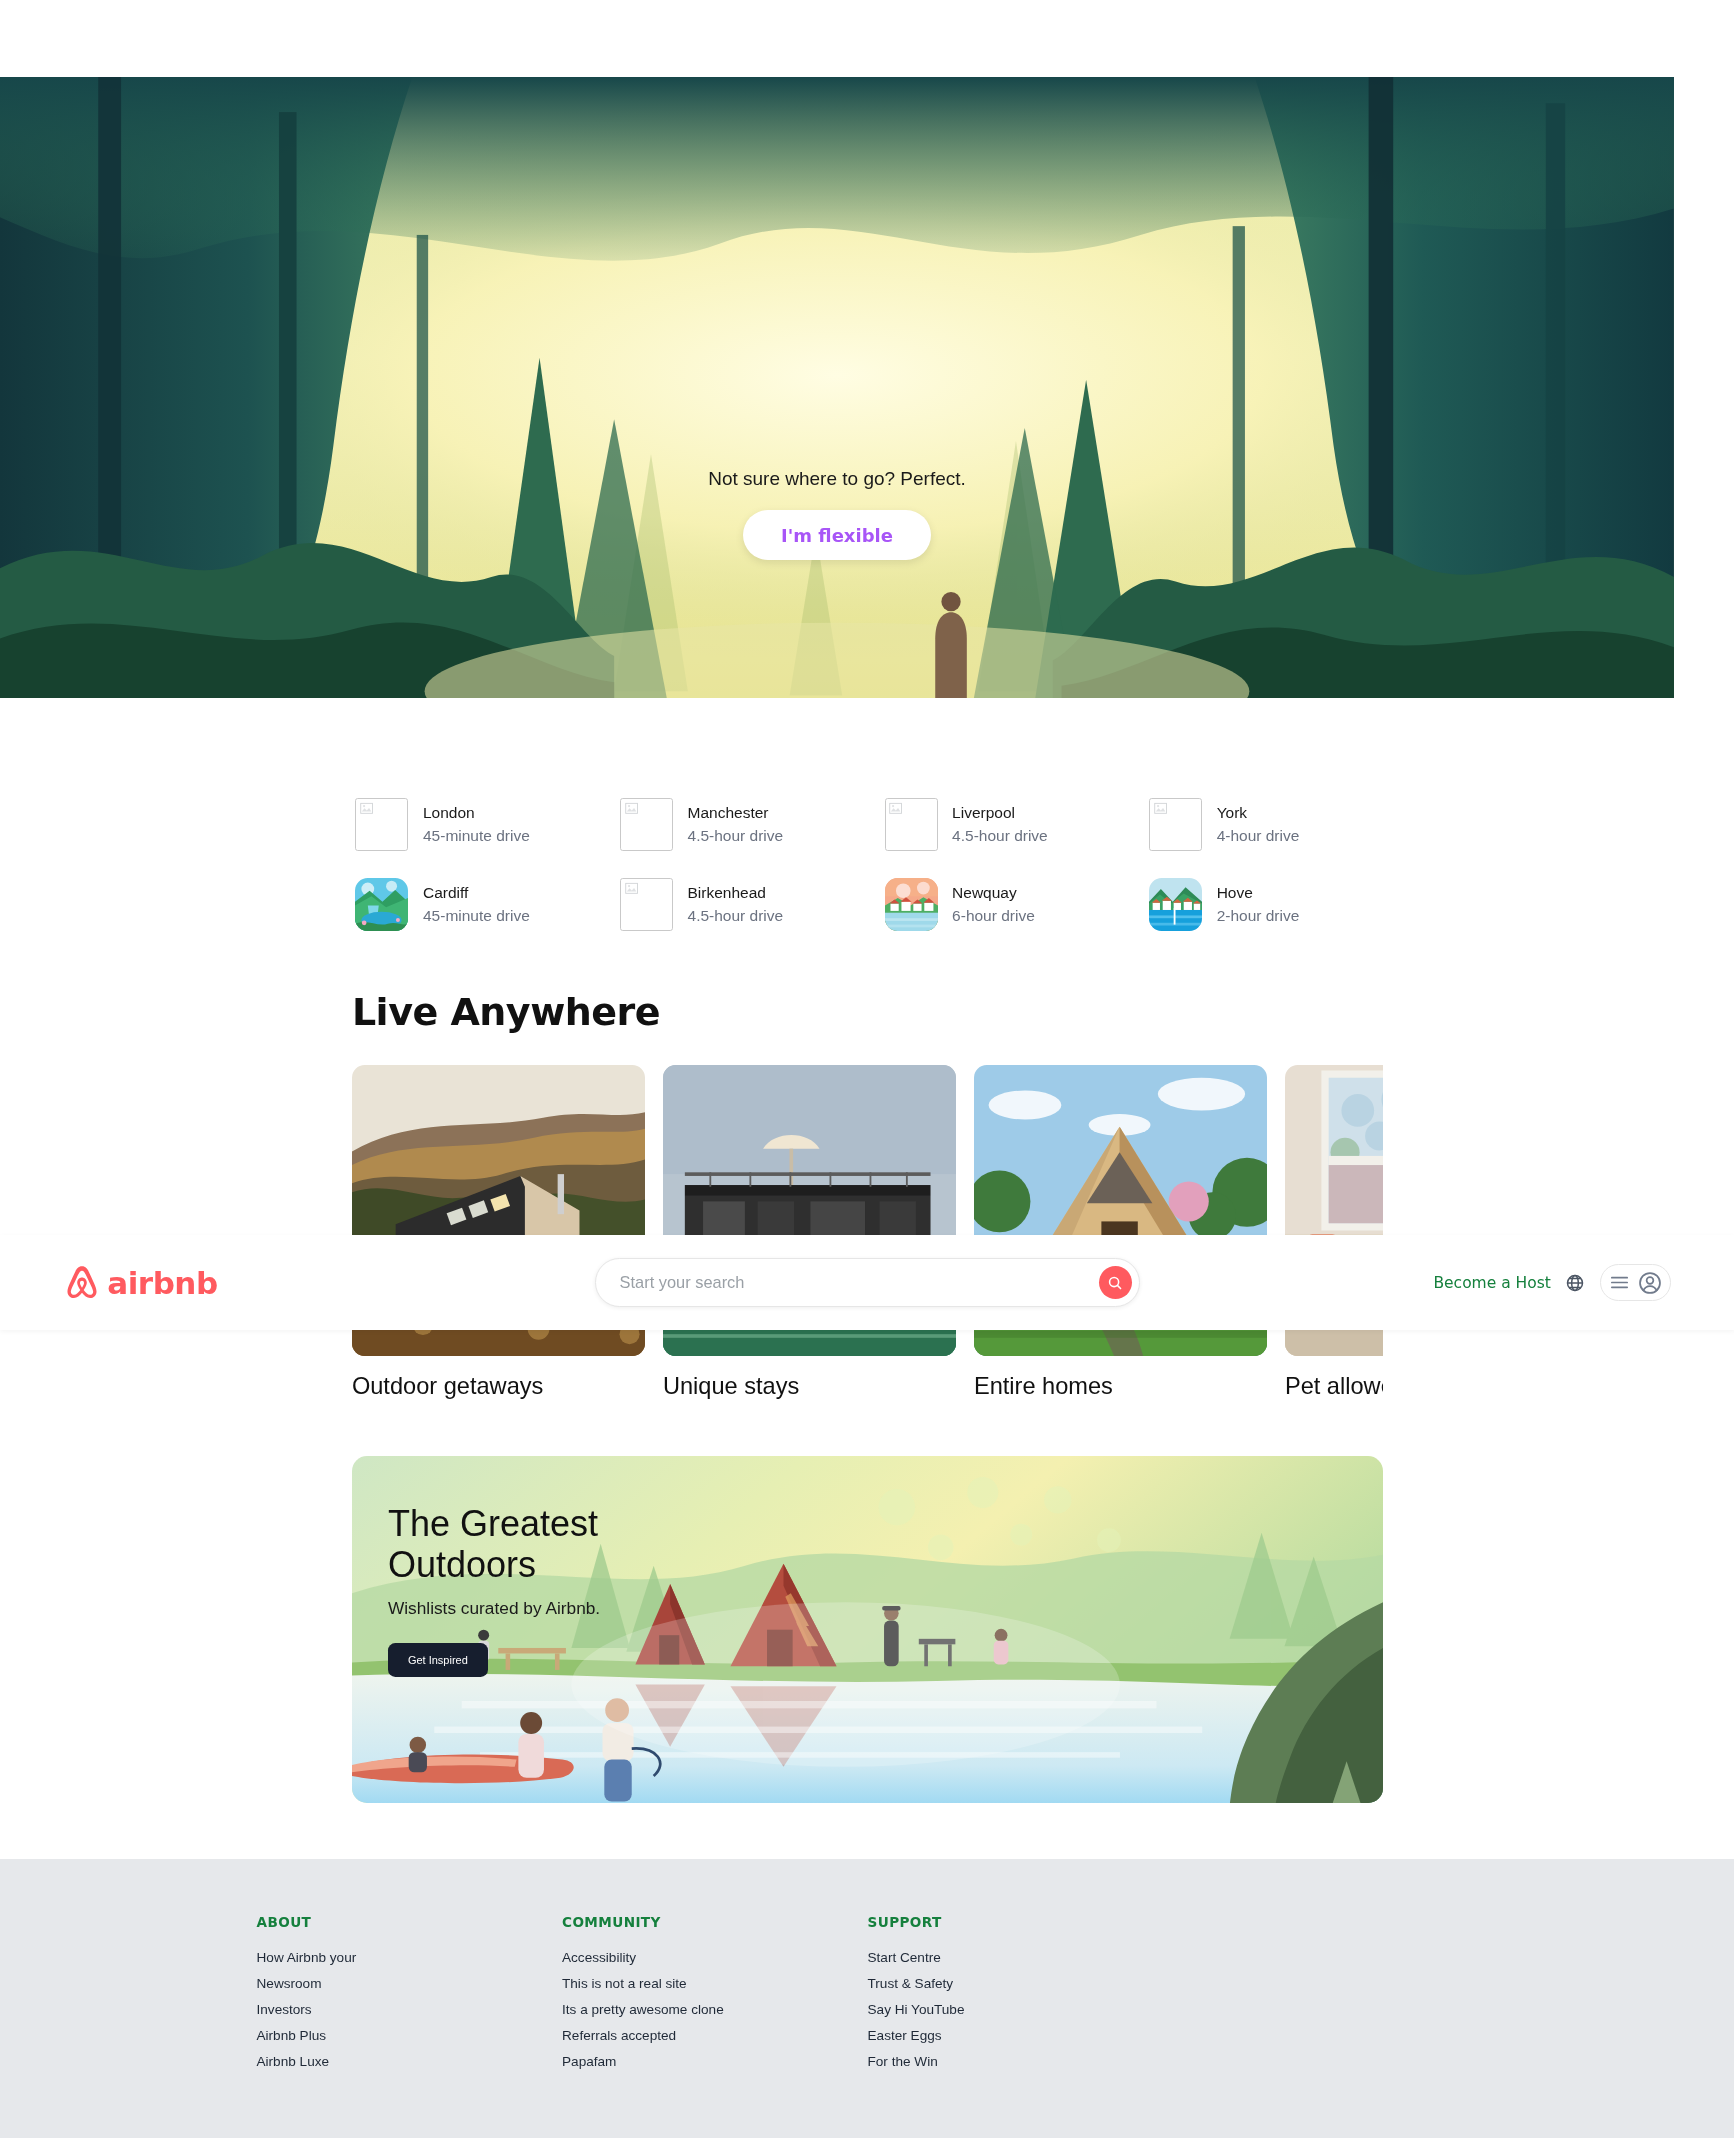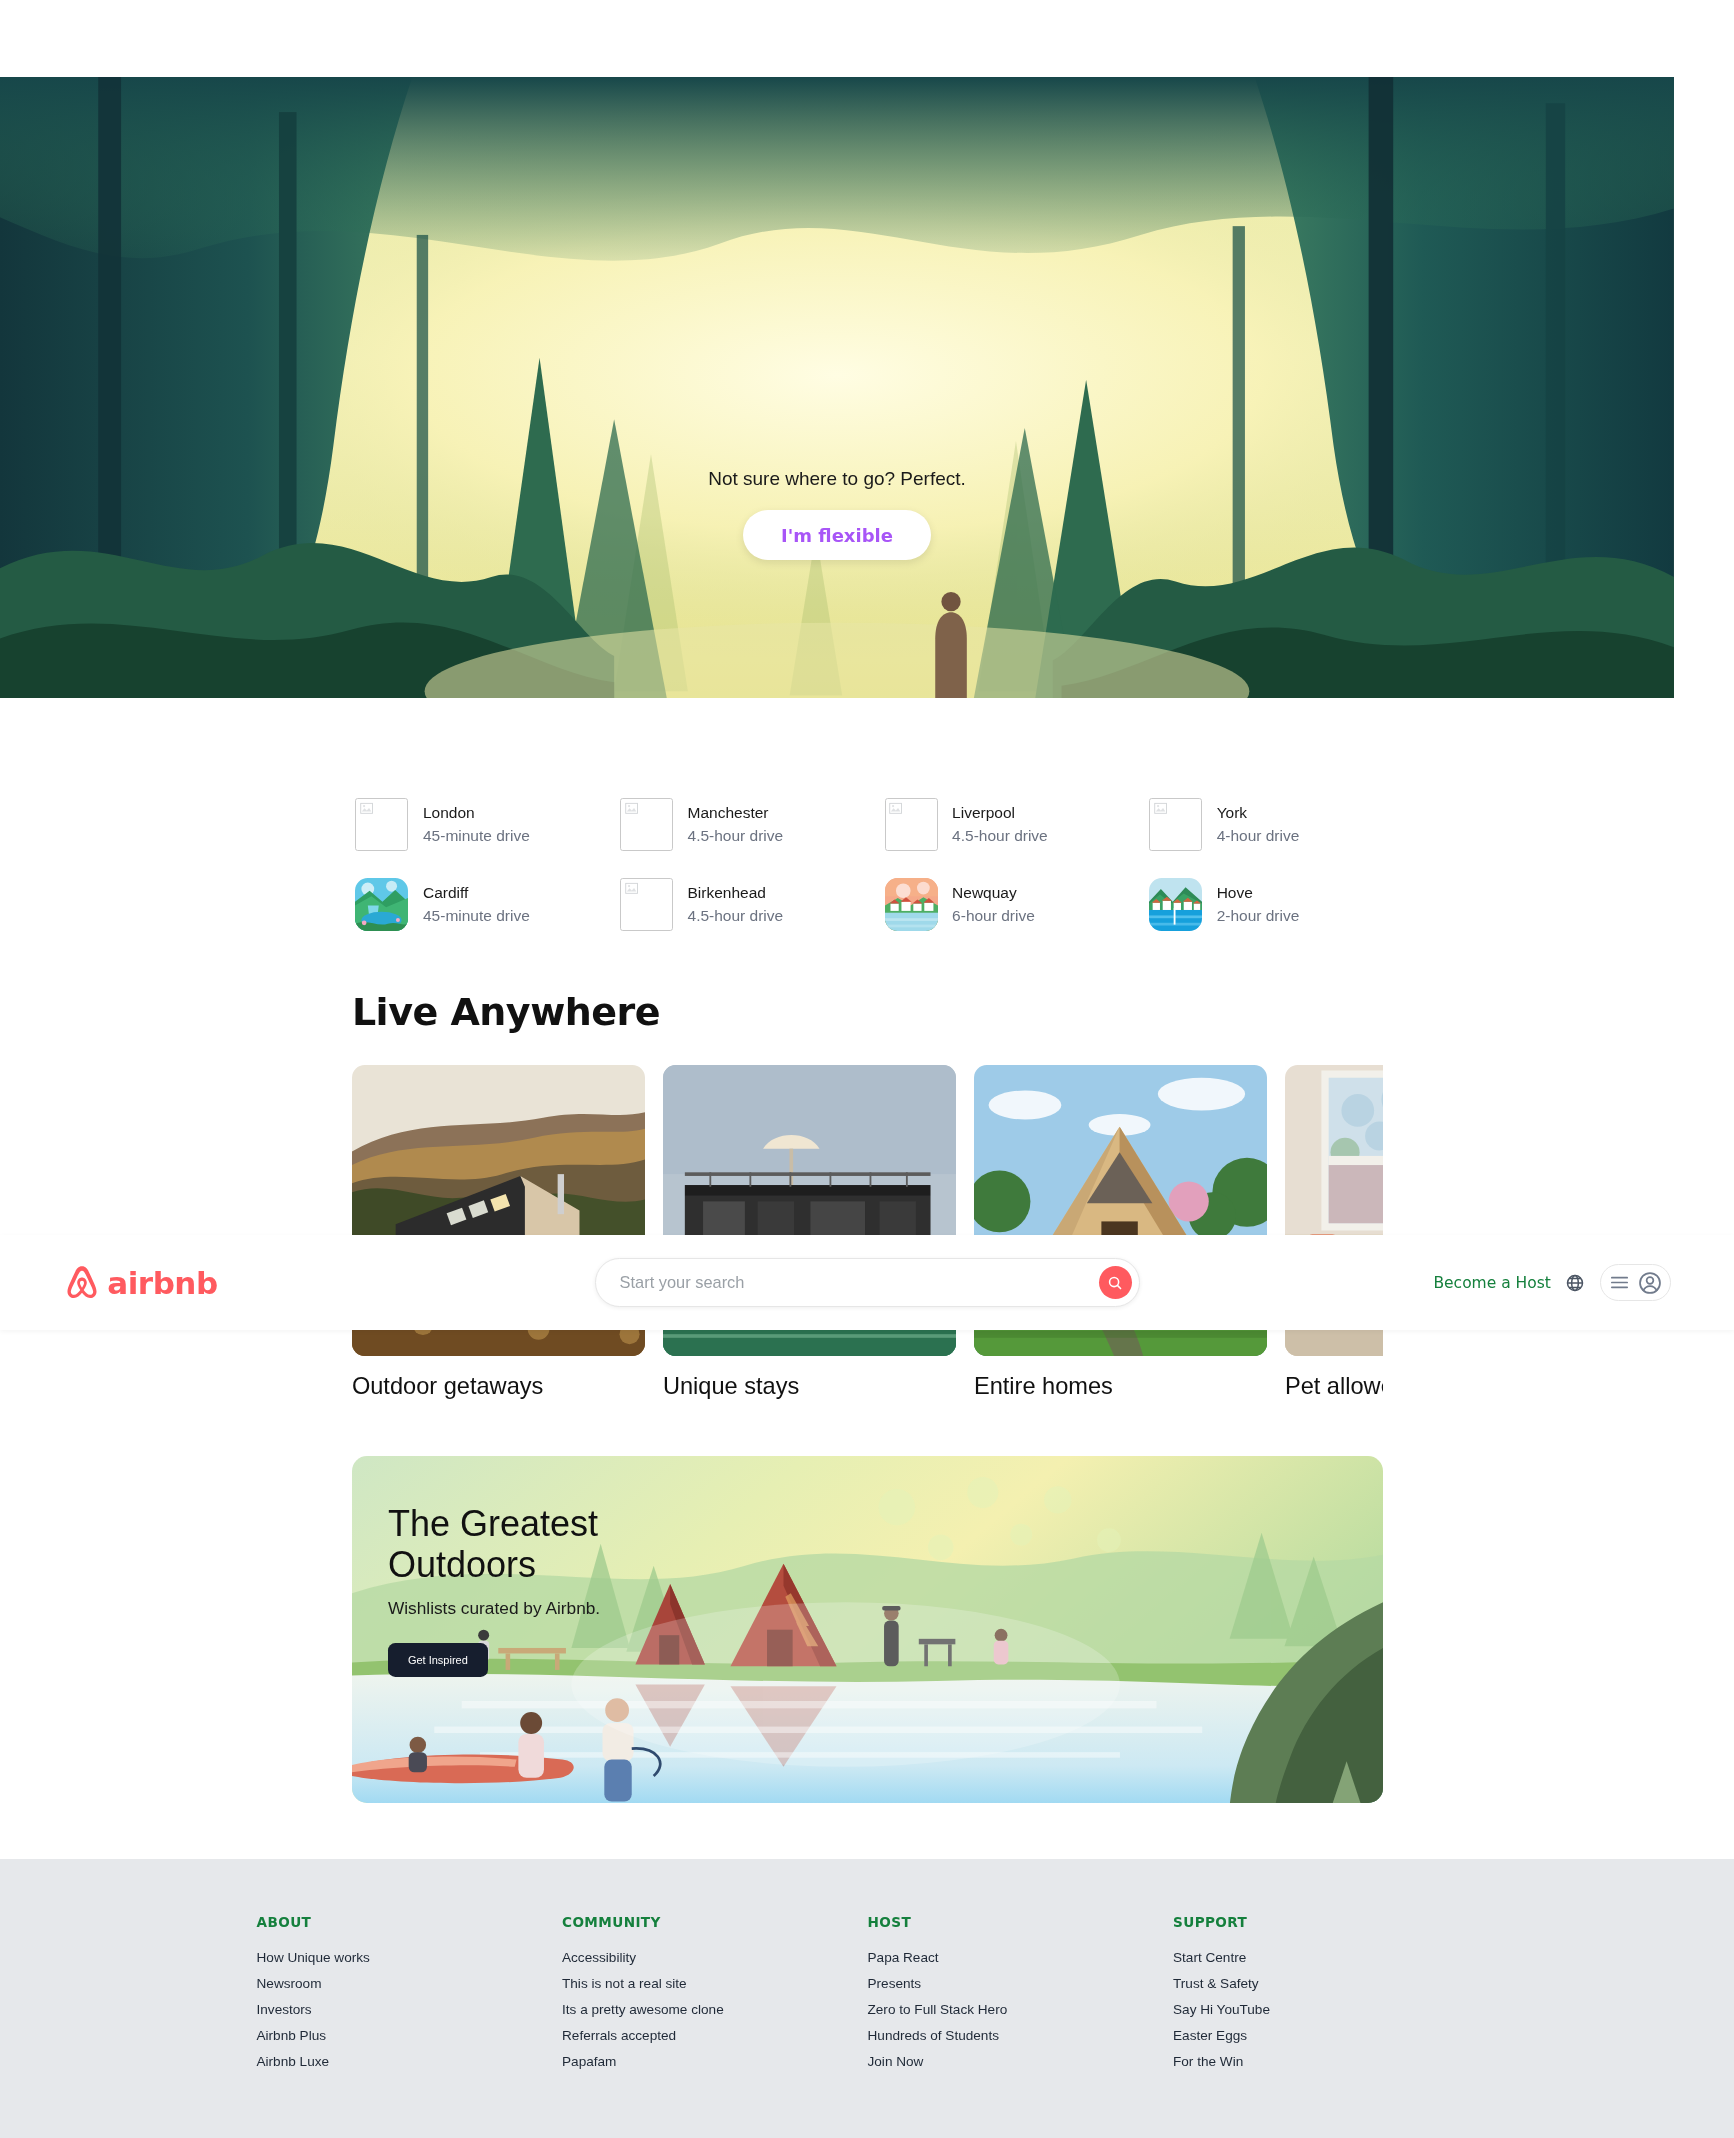--- a/index.html
+++ b/index.html
@@ -858,44 +858,36 @@
       <button class="banner-btn">Get Inspired</button>
     </div>
   </section>
 </div>
 
 <footer class="footer">
   <div class="footer-grid">
 
     <div class="footer-col">
       <h4>ABOUT</h4>
-      <p>How Unique works</p>
+      <p>How Airbnb your</p>
       <p>Newsroom</p>
       <p>Investors</p>
       <p>Airbnb Plus</p>
       <p>Airbnb Luxe</p>
     </div>
 
     <div class="footer-col">
       <h4>COMMUNITY</h4>
       <p>Accessibility</p>
       <p>This is not a real site</p>
       <p>Its a pretty awesome clone</p>
       <p>Referrals accepted</p>
       <p>Papafam</p>
     </div>
 
-    <div class="footer-col">
-      <h4>HOST</h4>
-      <p>Papa React</p>
-      <p>Presents</p>
-      <p>Zero to Full Stack Hero</p>
-      <p>Hundreds of Students</p>
-      <p>Join Now</p>
-    </div>
 
     <div class="footer-col">
       <h4>SUPPORT</h4>
       <p>Start Centre</p>
       <p>Trust &amp; Safety</p>
       <p>Say Hi YouTube</p>
       <p>Easter Eggs</p>
       <p>For the Win</p>
     </div>
 

